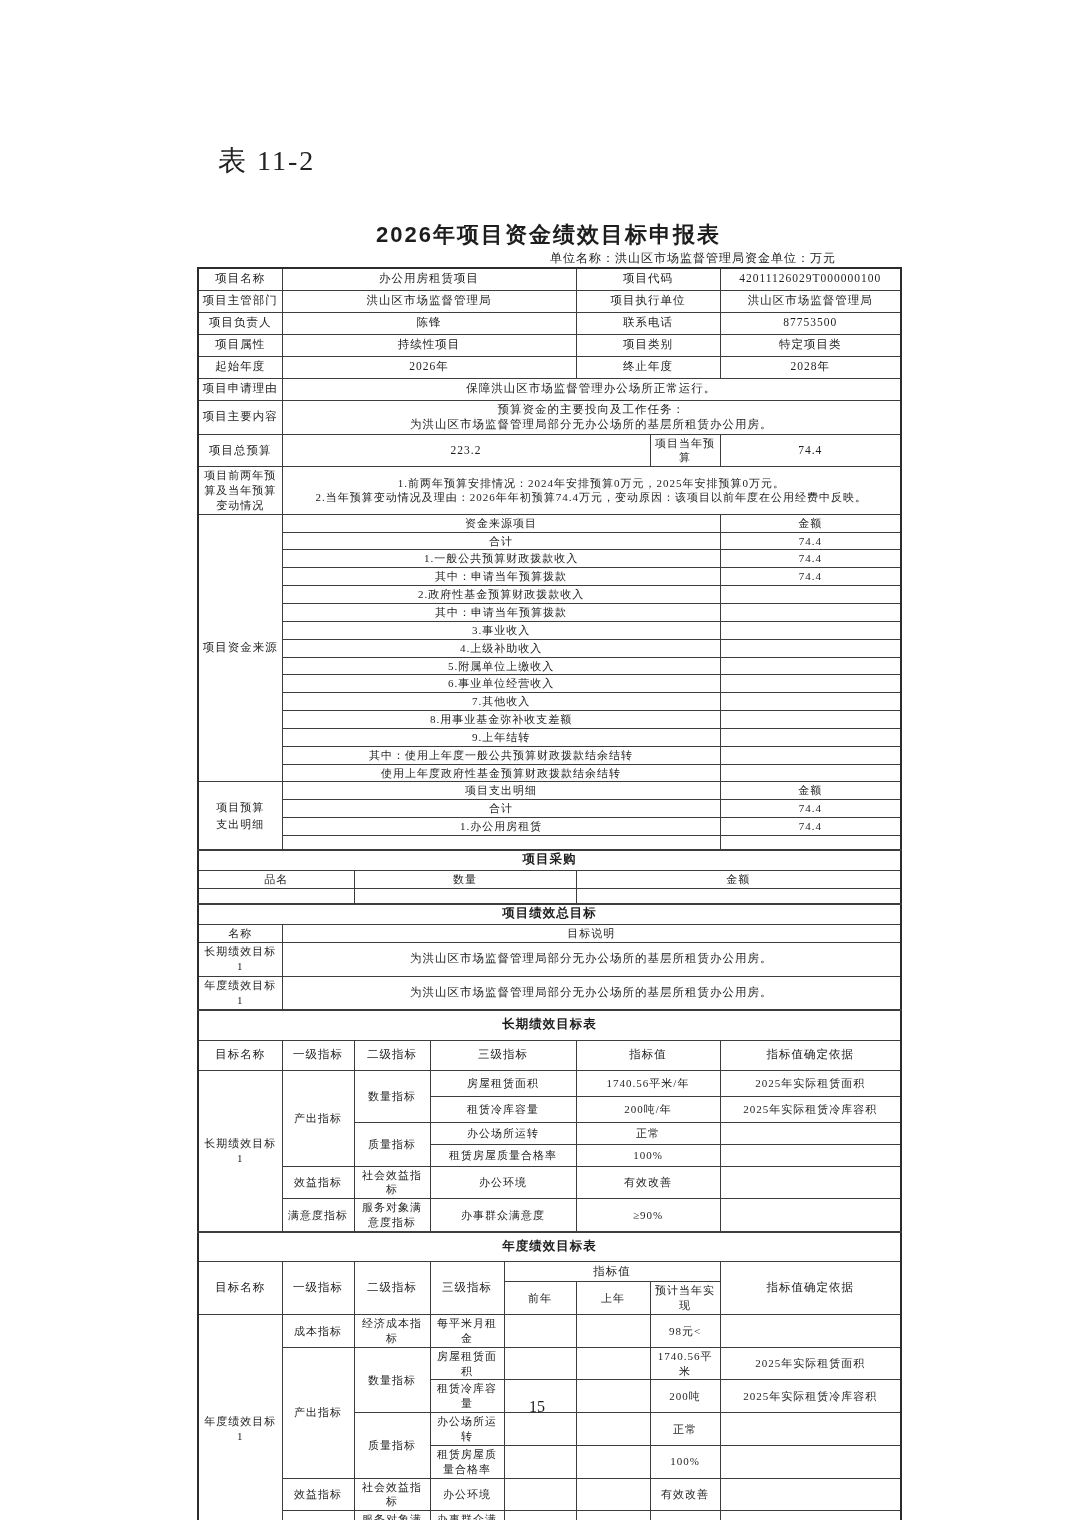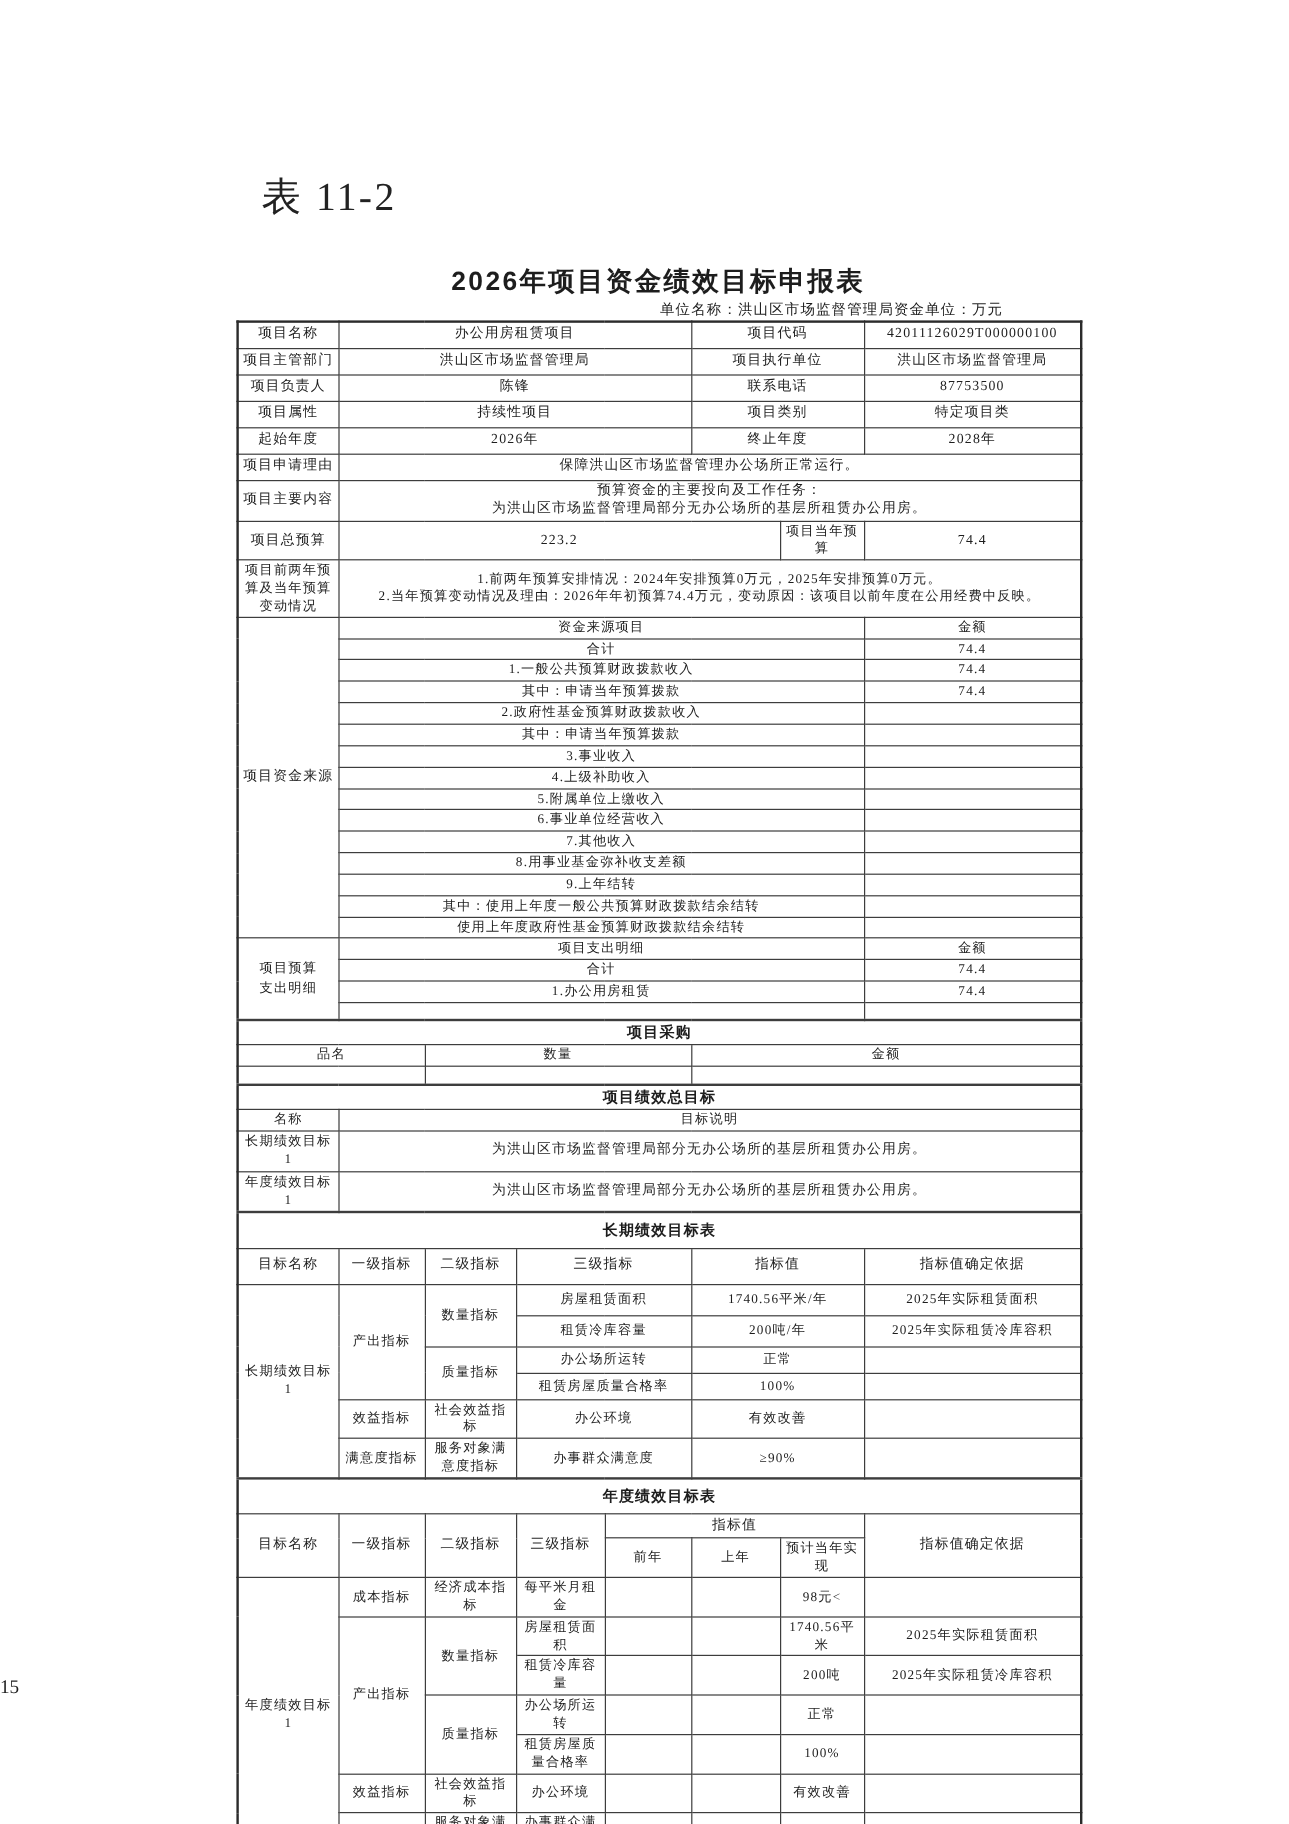--- a/index.html
+++ b/index.html
@@ -1,21 +1,21 @@
 <!DOCTYPE html>
 <html><head>
 <meta charset="utf-8">
 <style>
   html,body{margin:0;padding:0;background:#ffffff;}
   .page{
     position:relative;width:1074px;height:1520px;background:#ffffff;
     font-family:"Liberation Serif",serif;color:#1d1d1d;overflow:hidden;
   }
   .sheet-label{
-    position:absolute;left:218px;top:142px;font-size:33px;letter-spacing:2px;
+    position:absolute;left:218px;top:142px;font-size:28px;letter-spacing:2px;
     font-family:"Liberation Serif",serif;color:#222;text-align:center;
   }
   .doc-title{
     position:absolute;left:197px;top:220px;width:703px;text-align:center;
     font-family:"Liberation Sans",sans-serif;font-weight:bold;font-size:22px;letter-spacing:2px;
   }
   .unit-line{
     position:absolute;left:197px;top:250px;width:703px;font-size:12px;letter-spacing:1px;
     display:flex;justify-content:flex-end;box-sizing:border-box;padding-right:64px;
   }
@@ -27,26 +27,26 @@
     border:1px solid #3d3d3d;text-align:center;vertical-align:middle;
     padding:1px 3px;letter-spacing:1px;line-height:1.35;word-break:break-all;
     white-space:pre-line;
   }
   table.form{border:2px solid #2b2b2b;}
   td.left{text-align:left;padding-left:6px;}
   td.ind1{text-align:left;padding-left:26px;margin-top:20px;}
   td.ind2{text-align:left;padding-left:62px;}
   td.sm{font-size:11px;}
   tr.sec td{
-    font-family:Liberation Sans, sans-serif;font-weight:bold;font-size:12.5px;
+    font-family:Liberation Mono, monospace;font-weight:bold;font-size:12.5px;
     border-top-width:2px;border-bottom-width:1px;
   }
   td.vlabel span{display:inline-block;width:50px;line-height:1.5;}
   .pageno{
-    position:absolute;left:0;top:1398px;width:1074px;
+    position:absolute;left:0;top:1398px;width:1074px;text-align:center;
     font-size:16px;font-family:"Liberation Serif",serif;
   }
   tr.h20{height:20px;} tr.h22{height:22px;} tr.h24{height:24px;} tr.h26{height:26px;}
   tr.h28{height:28px;} tr.h30{height:30px;} tr.h33{height:33px;}
   tr.h34{height:34px;} tr.h36{height:36px;margin-left:24px;} tr.h14{height:14px;} tr.h15{height:15px;}
   tr.h17{height:17px;} tr.h18{height:18px;}
 </style>
 </head>
 <body>
 

